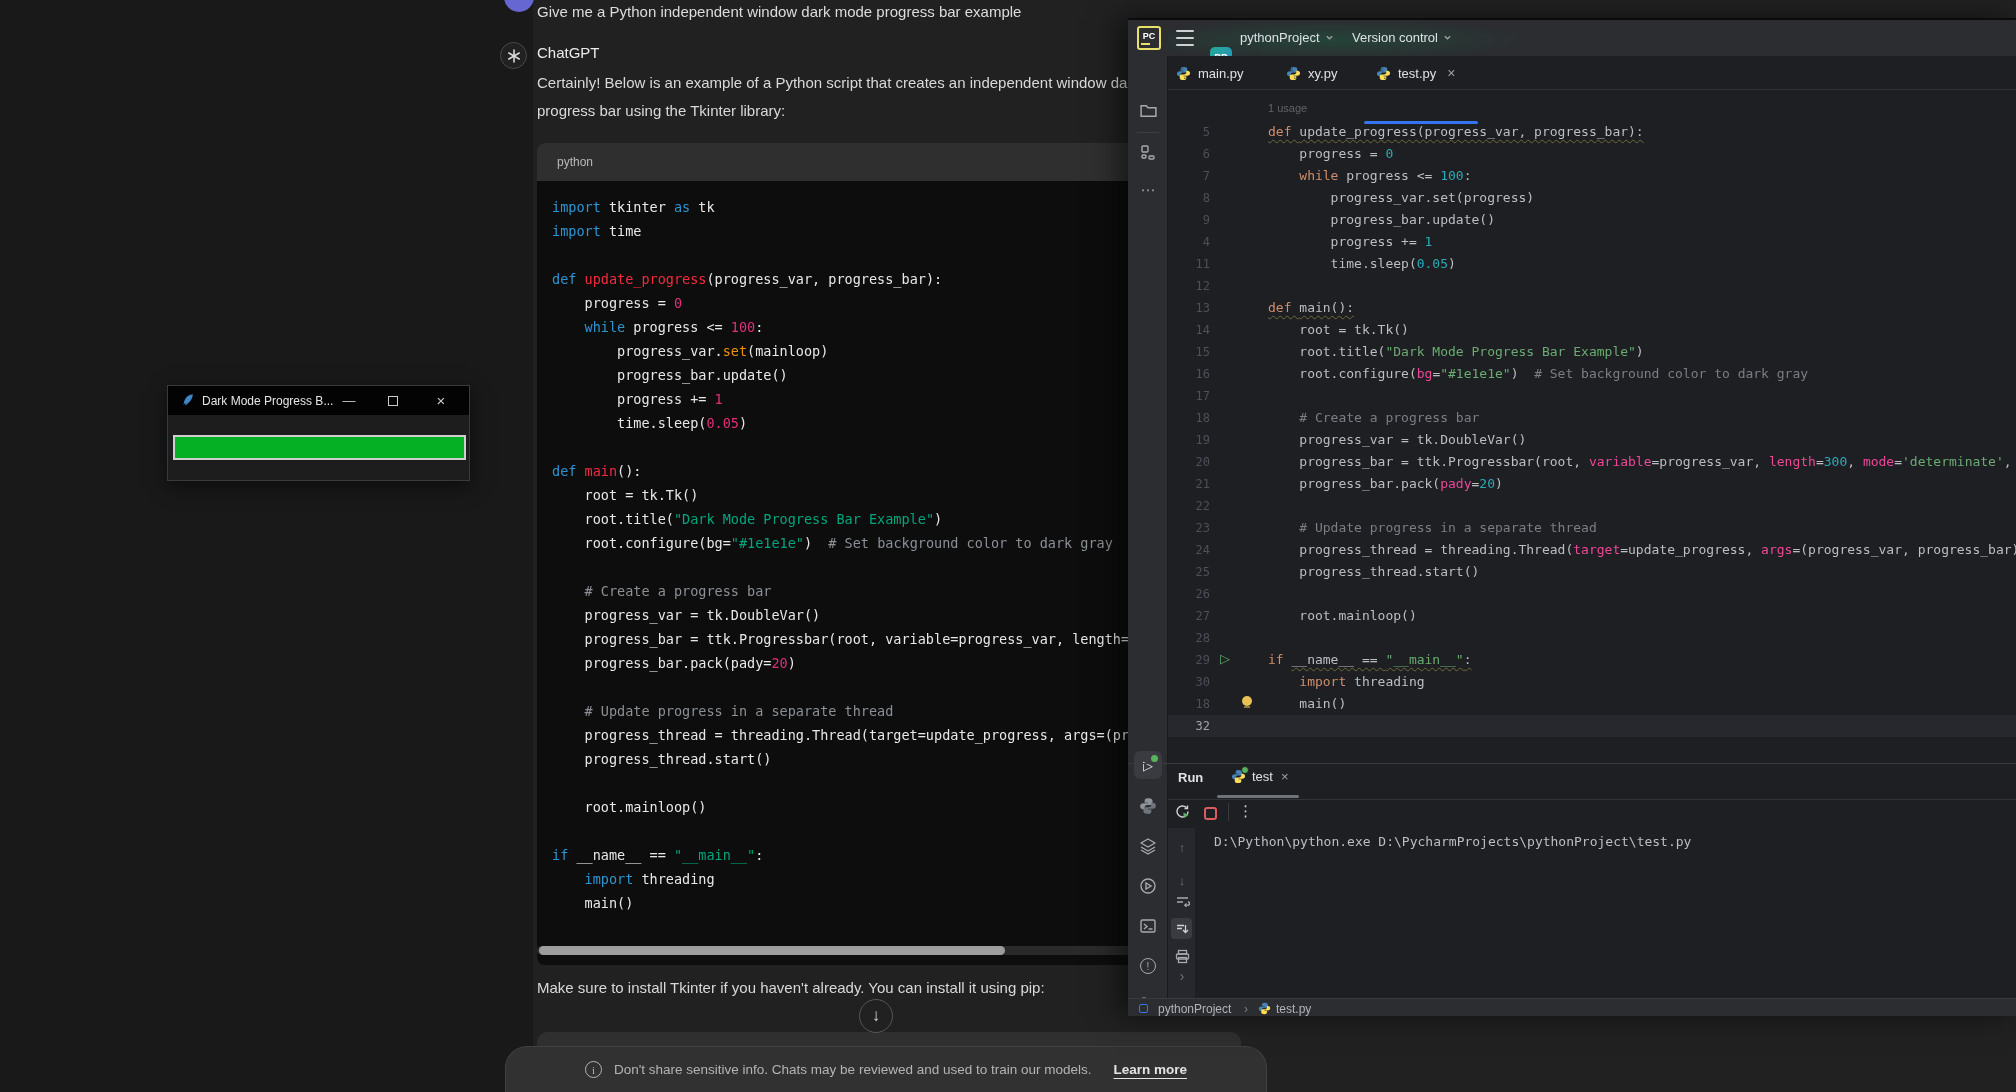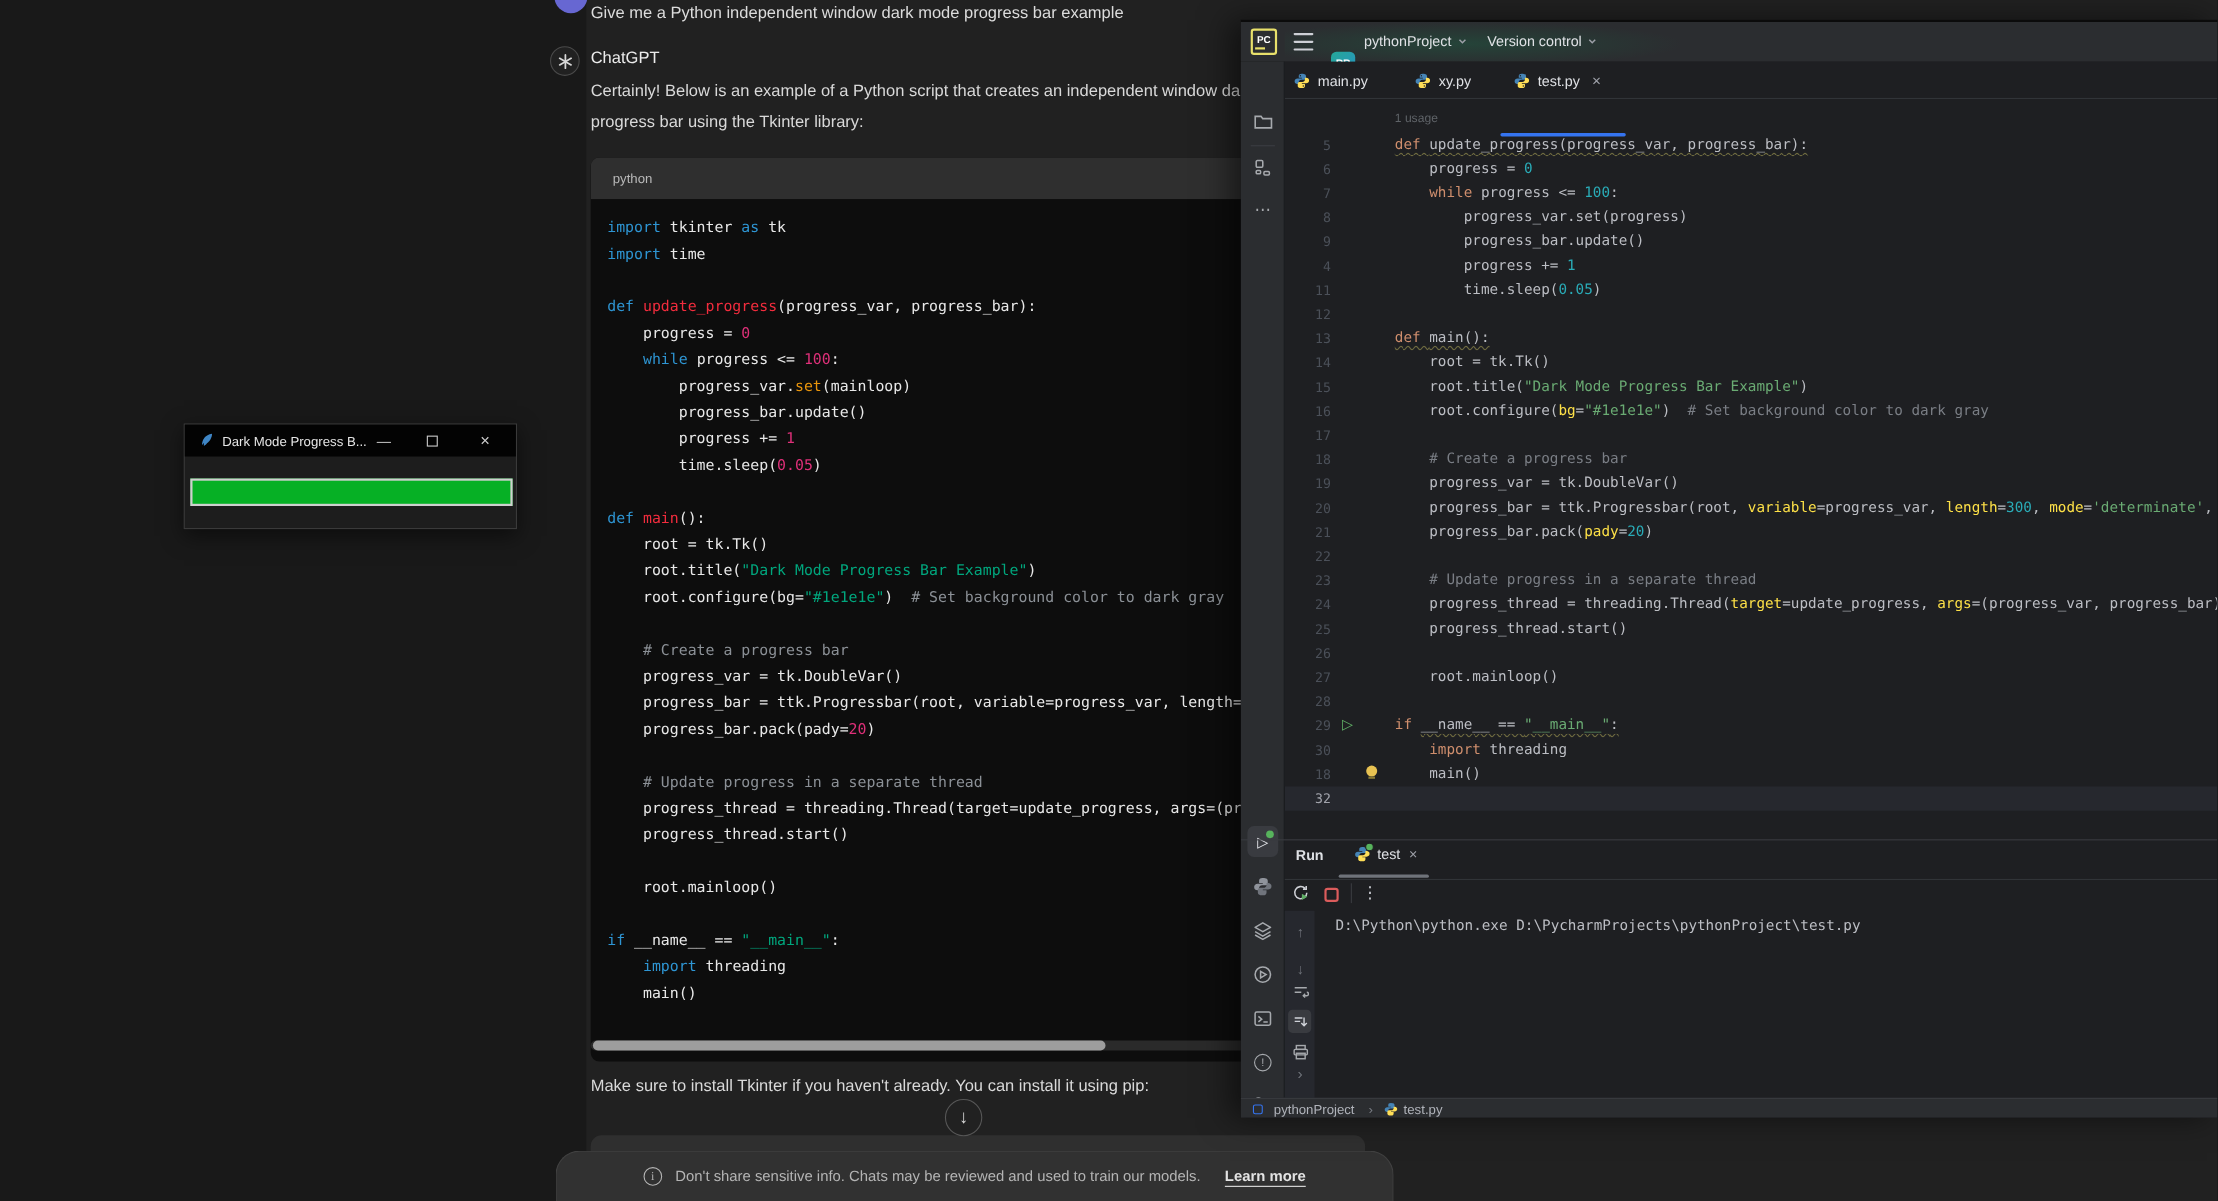--- a/index.html
+++ b/index.html
@@ -114,21 +114,21 @@
   .pc-editor { position:absolute; left:40px; top:70px; width:848px; height:673px; overflow:hidden; }
   .caret-line { position:absolute; left:0; top:625px; width:848px; height:22px; background:#26282e; }
   .gutter { position:absolute; left:0; top:31px; width:42px; text-align:right;
             font-family:"DejaVu Sans Mono", monospace; font-size:12px; color:#4b5059; }
   .gutter .gl { height:22px; line-height:22px; }
   .gutter .gl.cur { color:#a1a3ab; }
   .usage { position:absolute; left:100px; top:12px; font-size:11px; color:#5f6368; }
   .ed-code { position:absolute; left:100px; top:31px; font-family:"DejaVu Sans Mono", monospace;
              font-size:13px; color:#bcbec4; }
   .ed-code .cl { height:22px; line-height:22px; white-space:pre; }
-  .ed-code .tk { color:#cf8e6d; } .ed-code .tm { color:#fde047; }
+  .ed-code .tk { color:#cf8e6d; } .ed-code .tm { color:#ec4899; }
   .ed-code .ts { color:#6aab73; } .ed-code .tn { color:#2aacb8; }
   .ed-code .tc { color:#7a7e85; }
   .wavy { text-decoration:underline; text-decoration-style:wavy; text-decoration-color:#6e6a3f;
           text-decoration-thickness:1px; text-underline-offset:3px; }
   .gutter-run { position:absolute; left:52px; top:561px; color:#5fad65; font-size:13px; }
   .bulb { position:absolute; left:74px; top:606px; width:10px; height:10px; border-radius:50%;
           background:#e8c252; }
   .bulb .base { position:absolute; left:2px; top:10px; width:6px; height:2px; background:#8a7a35; }
 
   .run-panel-border { position:absolute; left:0; top:743px; width:888px; height:1px; background:#393b40; }

